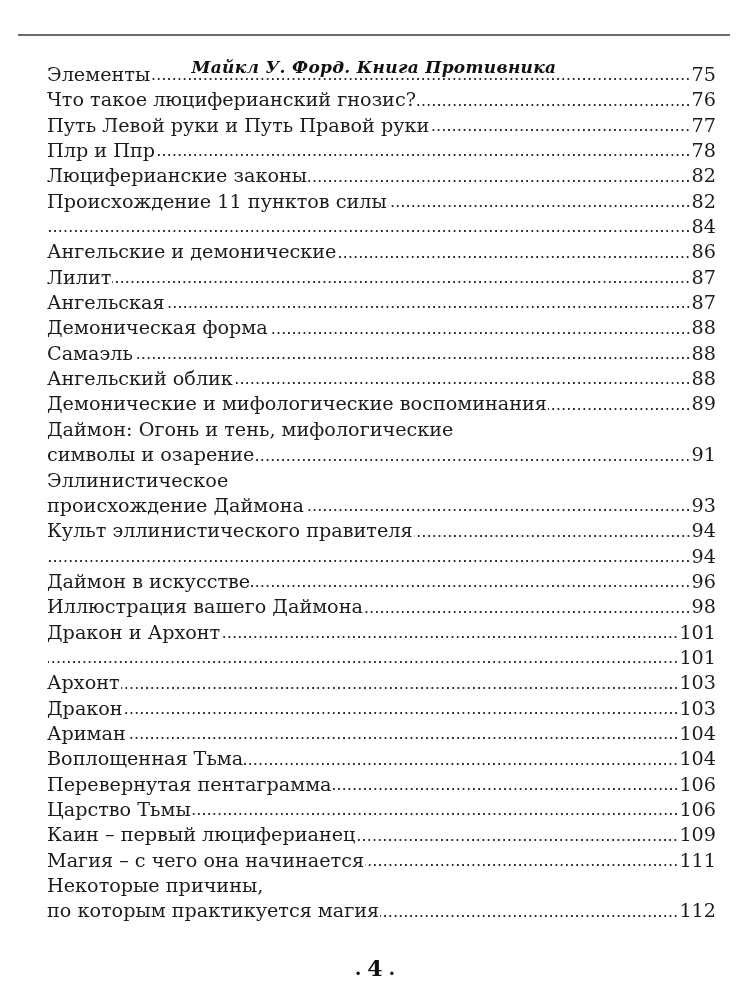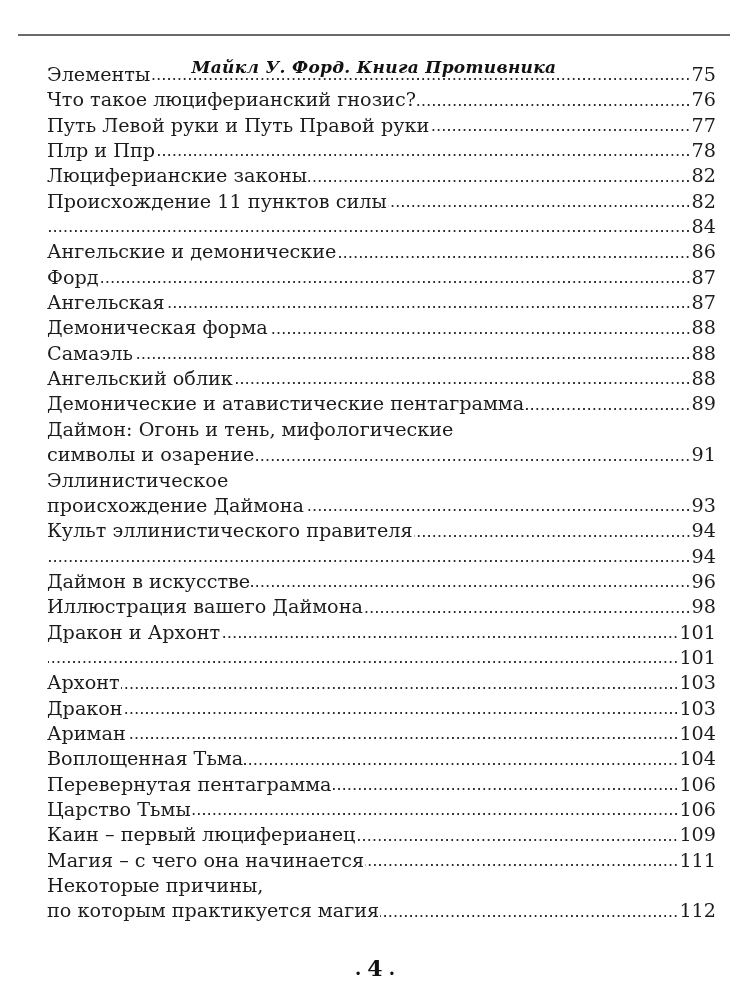--- a/index.html
+++ b/index.html
@@ -84,21 +84,21 @@
     <div class="entry">
       <span class="leader"></span>
       <span class="entry-page">84</span>
     </div>
     <div class="entry">
       <span class="entry-text">Ангельские и демонические</span>
       <span class="leader"></span>
       <span class="entry-page">86</span>
     </div>
     <div class="entry">
-      <span class="entry-text">Форд</span>
+      <span class="entry-text">Лилит</span>
       <span class="leader"></span>
       <span class="entry-page">87</span>
     </div>
     <div class="entry">
       <span class="entry-text">Ангельская</span>
       <span class="leader"></span>
       <span class="entry-page">87</span>
     </div>
     <div class="entry">
       <span class="entry-text">Демоническая форма</span>
@@ -109,21 +109,21 @@
       <span class="entry-text">Самаэль</span>
       <span class="leader"></span>
       <span class="entry-page">88</span>
     </div>
     <div class="entry">
       <span class="entry-text">Ангельский облик</span>
       <span class="leader"></span>
       <span class="entry-page">88</span>
     </div>
     <div class="entry">
-      <span class="entry-text">Демонические и атавистические пентаграмма</span>
+      <span class="entry-text">Демонические и мифологические воспоминания</span>
       <span class="leader"></span>
       <span class="entry-page">89</span>
     </div>
     <div class="entry">
       <span class="entry-text">Даймон: Огонь и тень, мифологические</span>
     </div>
     <div class="entry cont">
       <span class="entry-text">символы и озарение</span>
       <span class="leader"></span>
       <span class="entry-page">91</span>

